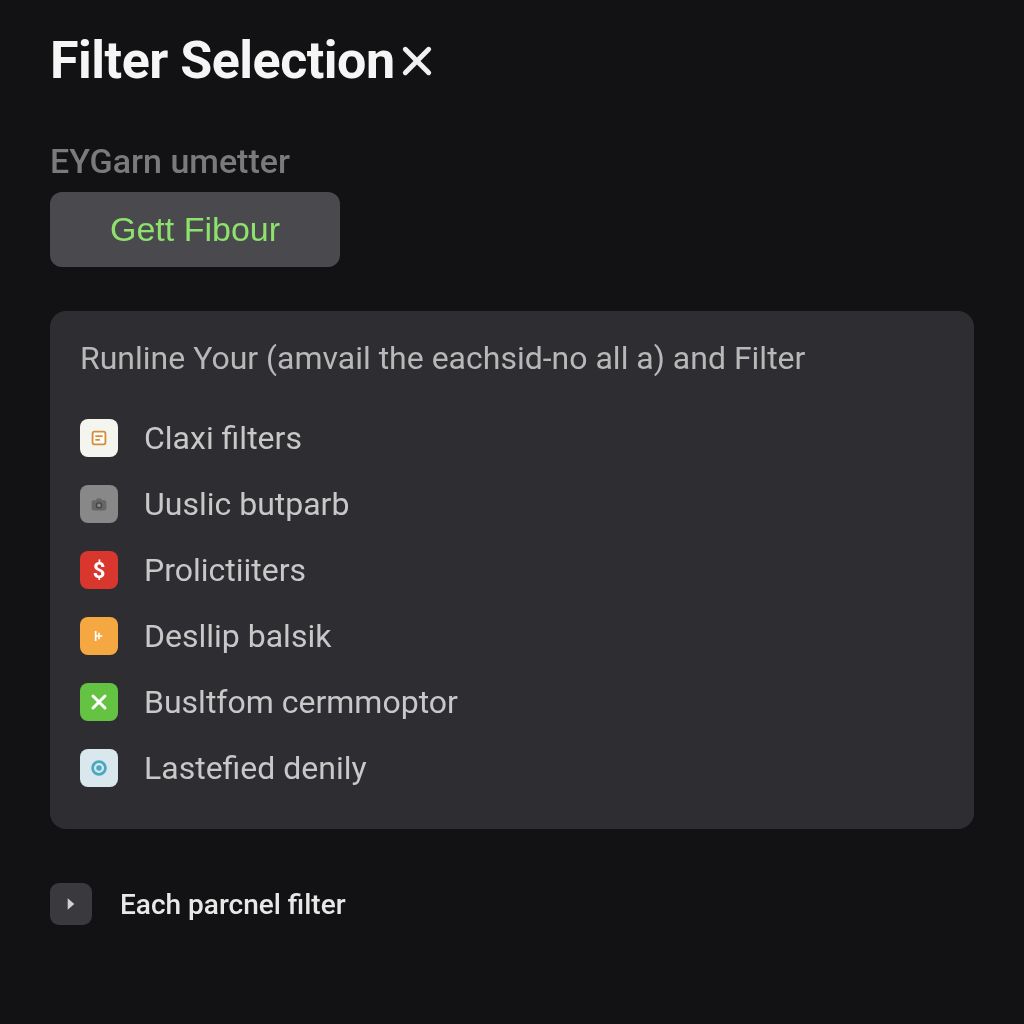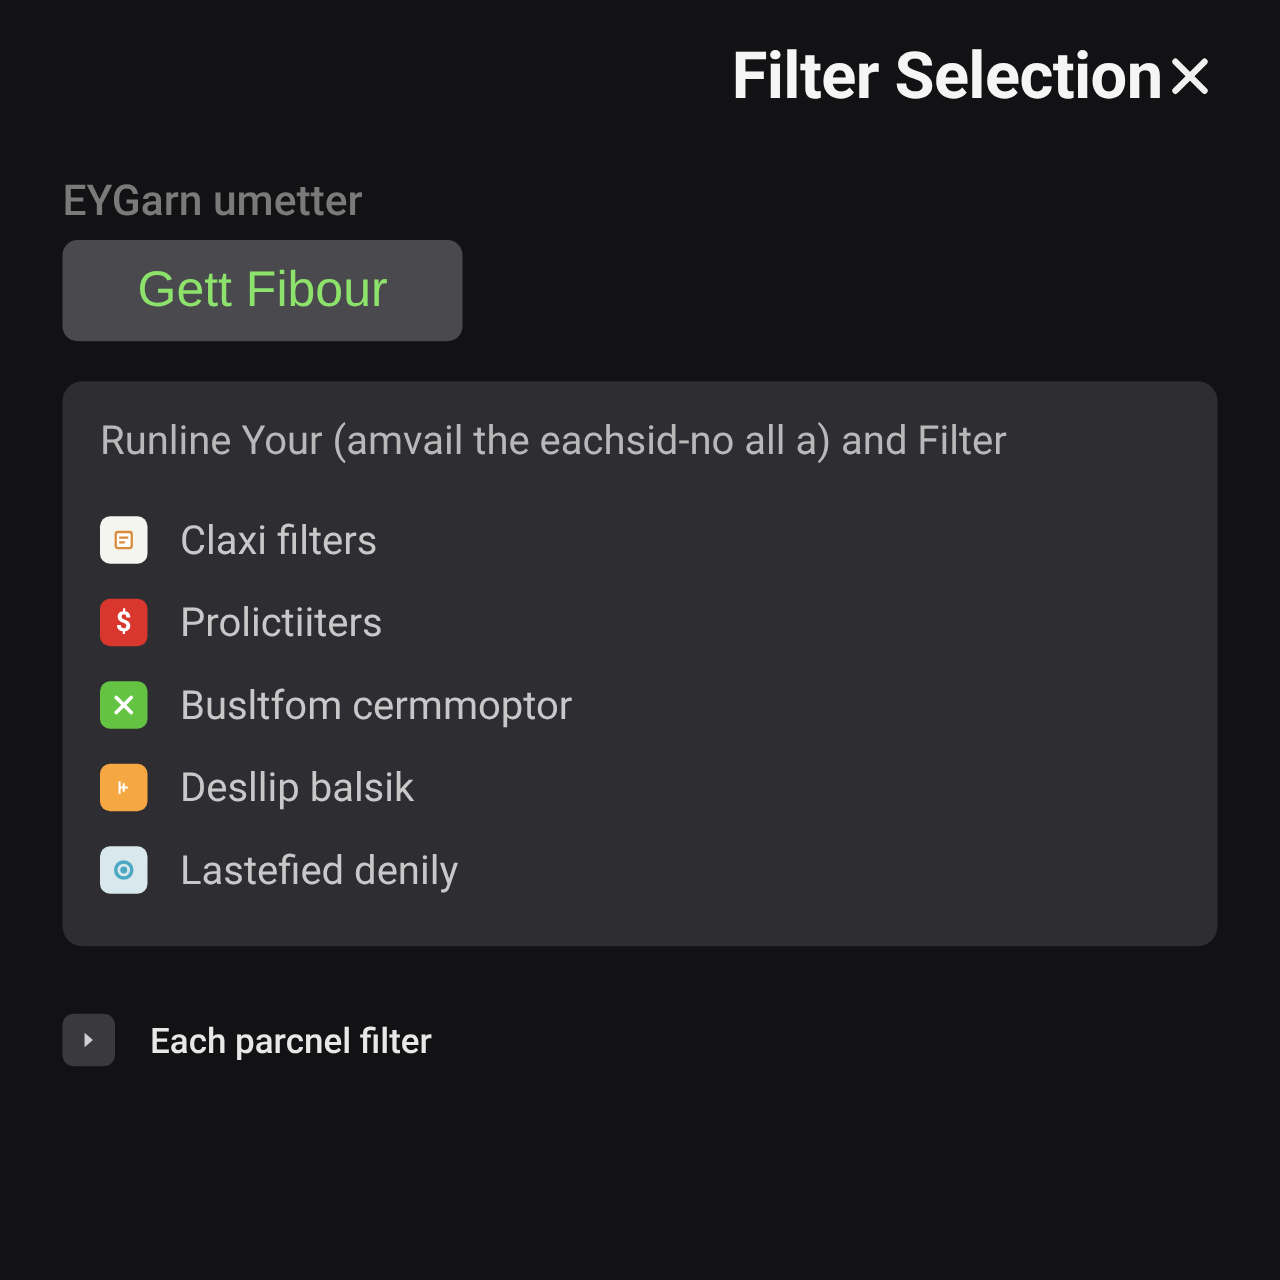--- a/index.html
+++ b/index.html
@@ -11,21 +11,21 @@
     width: 1024px;
     height: 1024px;
     background: #121214;
     font-family: -apple-system, BlinkMacSystemFont, "Segoe UI", Roboto, Helvetica, Arial, sans-serif;
     color: #e8e8e8;
     padding: 30px 50px;
     overflow: hidden;
   }
   .header {
     display: flex;
-    justify-content: flex-end;
+    justify-content: flex-start;
     align-items: center;
     margin-bottom: 50px;
   }
   .title {
     font-size: 52px;
     font-weight: 700;
     color: #f5f5f5;
     letter-spacing: -0.5px;
   }
   .close-btn {
@@ -43,27 +43,27 @@
   }
   .subtitle {
     font-size: 34px;
     color: #7a7a7a;
     margin-bottom: 11px;
     font-weight: 500;
   }
   .primary-btn {
     background: #4a4a4e;
     color: #8de26c;
-    font-size: 40px;
+    font-size: 34px;
     font-weight: 500;
     padding: 18px 60px;
     border-radius: 12px;
     border: none;
     cursor: pointer;
-    margin-bottom: 32px;
+    margin-bottom: 44px;
   }
   .panel {
     background: #2e2e32;
     border-radius: 16px;
     padding: 28px 30px;
     margin-bottom: 40px;
   }
   .panel-heading {
     font-size: 32px;
     color: #b8b8b8;
@@ -153,45 +153,56 @@
       <svg viewBox="0 0 24 24" width="22" height="22" fill="none" stroke="#d88c3a" stroke-width="2">
         <rect x="5" y="5" width="14" height="14" rx="2" fill="#fff"></rect>
         <line x1="8" y1="10" x2="16" y2="10" stroke="#d88c3a"></line>
         <line x1="8" y1="14" x2="13" y2="14" stroke="#d88c3a"></line>
       </svg>
     </div>
     <span class="filter-label">Claxi filters</span>
   </div>
 
 
+  <div class="filter-item">
+    <div class="filter-icon icon-camera">
+      <svg viewBox="0 0 24 24" width="22" height="22" fill="#555">
+        <rect x="4" y="8" width="16" height="11" rx="2" fill="#666"></rect>
+        <rect x="9" y="6" width="6" height="3" rx="1" fill="#666"></rect>
+        <circle cx="12" cy="13.5" r="3.5" fill="#444"></circle>
+        <circle cx="12" cy="13.5" r="2" fill="#888"></circle>
+      </svg>
+    </div>
+    <span class="filter-label">Uuslic butparb</span>
+  </div>
 
   <div class="filter-item">
     <div class="filter-icon icon-dollar">
       <span style="font-weight:700;font-size:22px;">$</span>
     </div>
     <span class="filter-label">Prolictiiters</span>
+  </div>
+
+  <div class="filter-item">
+    <div class="filter-icon icon-scissors">
+      <svg viewBox="0 0 24 24" width="20" height="20" fill="none" stroke="#fff" stroke-width="2">
+        <path d="M8 6 L8 18 M8 12 L16 12 M12 8 L12 16"></path>
+      </svg>
+    </div>
+    <span class="filter-label">Desllip balsik</span>
   </div>
 
   <div class="filter-item">
     <div class="filter-icon icon-check">
       <svg viewBox="0 0 24 24" width="24" height="24" fill="none" stroke="#fff" stroke-width="3" stroke-linecap="round" stroke-linejoin="round">
         <line x1="6" y1="6" x2="18" y2="18"></line>
         <line x1="18" y1="6" x2="6" y2="18"></line>
       </svg>
     </div>
     <span class="filter-label">Busltfom cermmoptor</span>
-  </div>
-
-  <div class="filter-item">
-    <div class="filter-icon icon-scissors">
-      <svg viewBox="0 0 24 24" width="20" height="20" fill="none" stroke="#fff" stroke-width="2">
-        <path d="M8 6 L8 18 M8 12 L16 12 M12 8 L12 16"></path>
-      </svg>
-    </div>
-    <span class="filter-label">Desllip balsik</span>
   </div>
 
   <div class="filter-item">
     <div class="filter-icon icon-circle">
       <svg viewBox="0 0 24 24" width="22" height="22">
         <circle cx="12" cy="12" r="7" fill="none" stroke="#4aa8c2" stroke-width="3"></circle>
         <circle cx="12" cy="12" r="3" fill="#4aa8c2"></circle>
       </svg>
     </div>
     <span class="filter-label">Lastefied denily</span>

